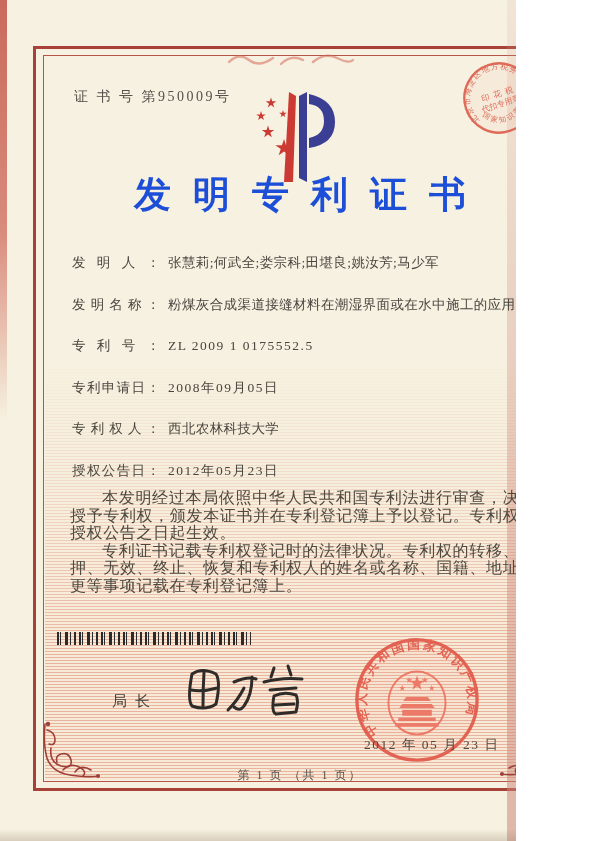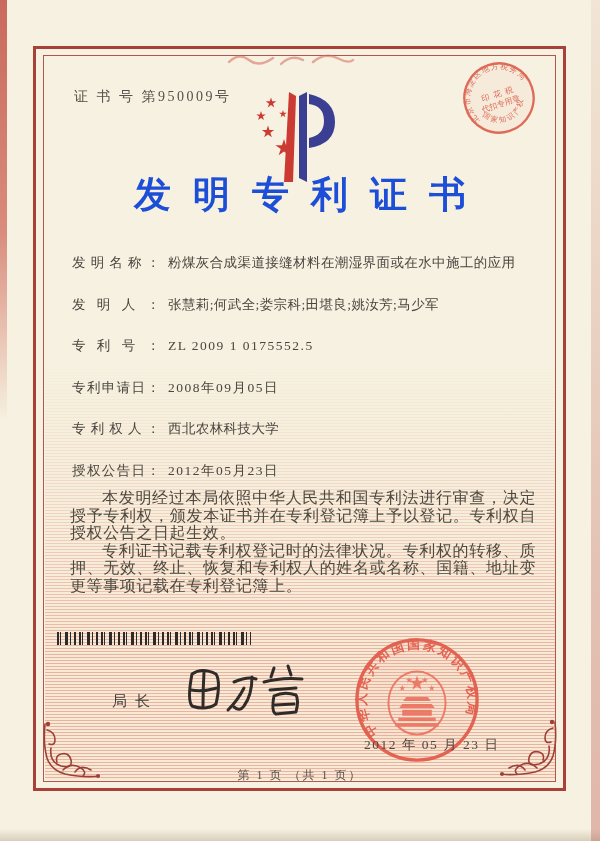--- a/index.html
+++ b/index.html
@@ -1,17 +1,17 @@
 <!DOCTYPE html>
 <html><head>
 <meta charset="utf-8">
 <style>
   html,body{margin:0;padding:0;}
   .photo{
-    position:relative;width:600px;height:841px;overflow:hidden;
+    position:relative;width:516px;height:841px;overflow:hidden;
     background:#f6f1e0;
     font-family:"Liberation Serif","DejaVu Serif",serif;
   }
   
   .edge-left{position:absolute;left:0;top:0;width:7px;height:420px;
     background:linear-gradient(to bottom,#c96a5c 0%,#d98b7c 55%,rgba(217,139,124,0) 100%);}
   .edge-right{position:absolute;right:0;top:0;width:9px;height:841px;
     background:linear-gradient(to bottom,rgba(214,160,148,.15) 0%,rgba(205,135,122,.45) 70%,rgba(205,135,122,.55) 100%);}
   .edge-bottom{position:absolute;left:0;bottom:0;width:600px;height:12px;
     background:linear-gradient(to top,rgba(150,125,105,.30),rgba(150,125,105,0));}
@@ -139,26 +139,26 @@
       <use href="#star" fill="#cc3b33" transform="translate(21,46) scale(6.5)"></use>
       <use href="#star" fill="#cc3b33" transform="translate(14,30) scale(5)"></use>
       <use href="#star" fill="#cc3b33" transform="translate(24,17) scale(5.5)"></use>
       <use href="#star" fill="#cc3b33" transform="translate(36,28) scale(4)"></use>
     </svg>
 
     <div class="title">发明专利证书</div>
 
     <div class="fields">
       <div class="field-row">
+        <span class="field-label">发明人：</span>
+        <span class="field-value">张慧莉;何武全;娄宗科;田堪良;姚汝芳;马少军</span>
+      </div>
+      <div class="field-row">
         <span class="field-label">发明名称：</span>
         <span class="field-value">粉煤灰合成渠道接缝材料在潮湿界面或在水中施工的应用</span>
-      </div>
-      <div class="field-row">
-        <span class="field-label">发明人：</span>
-        <span class="field-value">张慧莉;何武全;娄宗科;田堪良;姚汝芳;马少军</span>
       </div>
       <div class="field-row">
         <span class="field-label">专利号：</span>
         <span class="field-value num">ZL 2009 1 0175552.5</span>
       </div>
       <div class="field-row">
         <span class="field-label">专利申请日：</span>
         <span class="field-value num">2008年09月05日</span>
       </div>
       <div class="field-row">

